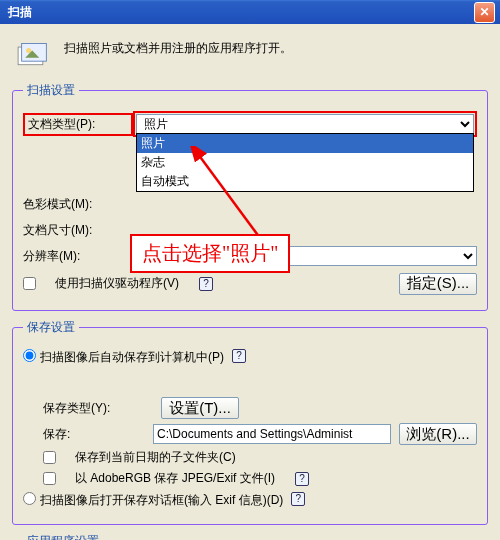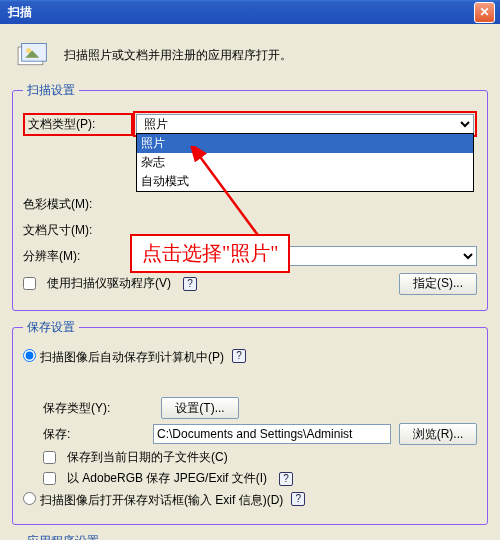--- a/index.html
+++ b/index.html
@@ -1,38 +1,38 @@
 <!DOCTYPE html>
 <html><head>
 <meta charset="utf-8">
 <style>
 * { box-sizing: border-box; margin: 0; padding: 0; font-family: "SimSun", "宋体", sans-serif; font-size: 12px; }
 body { background: #ece9d8; width: 500px; height: 540px; overflow: hidden; }
 .titlebar { background: linear-gradient(to bottom, #3b77d6 0%, #2a5fc4 8%, #2458c1 50%, #1e4db8 100%); height: 24px; display: flex; align-items: center; padding: 0 5px 0 8px; color: #fff; font-weight: bold; font-size: 13px; }
 .titlebar .title { flex: 1; }
 .close-btn { width: 21px; height: 21px; background: linear-gradient(to bottom, #f59e82, #e2572c); border: 1px solid #fff; border-radius: 3px; color: #fff; text-align: center; line-height: 18px; font-weight: bold; cursor: pointer; }
 .content { padding: 10px 12px; }
-.intro { display: flex; align-items: center; gap: 12px; padding: 6px 4px 12px 4px; }
+.intro { display: flex; align-items: flex-start; gap: 12px; padding: 6px 4px 12px 4px; }
 .intro-icon { width: 36px; height: 30px; position: relative; }
 .intro-icon svg { width: 100%; height: 100%; }
 fieldset { border: 1px solid #8b5cf6; border-radius: 3px; margin-bottom: 8px; padding: 8px 10px 10px 10px; position: relative; }
 legend { color: #1b4fa8; padding: 0 4px; }
 .row { display: flex; align-items: center; margin: 4px 0; min-height: 22px; }
 .row label { width: 110px; }
 .row label.redbox { border: 2px solid #e00; padding: 1px 3px; display: inline-block; }
 .row .field { flex: 1; }
 select, input[type=text] { width: 100%; height: 20px; border: 1px solid #7f9db9; background: #fff; padding: 1px 3px; font-size: 12px; }
 .select-wrap { position: relative; }
 .select-box { border: 2px solid #e00; padding: 1px; }
 .dropdown-list { position: absolute; left: 3px; right: 3px; top: 22px; background: #fff; border: 1px solid #000; z-index: 5; }
 .dropdown-list div { padding: 1px 4px; }
 .dropdown-list .sel { background: #316ac5; color: #fff; }
-.btn { height: 22px; border: 1px solid #7f9db9; background: linear-gradient(to bottom, #fff, #e8e8e0); padding: 0 6px; cursor: pointer; border-radius: 2px; font-size: 12px; }
+.btn { height: 22px; border: 1px solid #7f9db9; background: linear-gradient(to bottom, #fff, #e8e8e0); padding: 0 6px; cursor: pointer; border-radius: 2px; font-size: 15px; }
 .right-btn { margin-left: 8px; min-width: 78px; }
-.chk-row { display: flex; align-items: center; margin: 4px 0; gap: 8px; }
+.chk-row { display: flex; align-items: center; margin: 4px 0; gap: 16px; }
 .chk-row input { margin-right: 3px; }
 .radio-row { display: flex; align-items: flex-start; margin: 5px 0; gap: 4px; }
 .indent { margin-left: 20px; }
 .annotation { position: absolute; left: 130px; top: 234px; border: 2px solid #e00; background: #fff; color: #e00; font-size: 20px; padding: 4px 10px; font-family: "SimSun"; z-index: 20; }
 .arrow-svg { position: absolute; left: 190px; top: 146px; z-index: 19; pointer-events: none; }
 .help-icon { display: inline-block; width: 14px; height: 14px; border: 1px solid #336; border-radius: 2px; background: #eef2fb; color: #224; text-align: center; line-height: 12px; font-size: 10px; margin-left: 4px; cursor: pointer; }
 </style>
 </head>
 <body>
 

